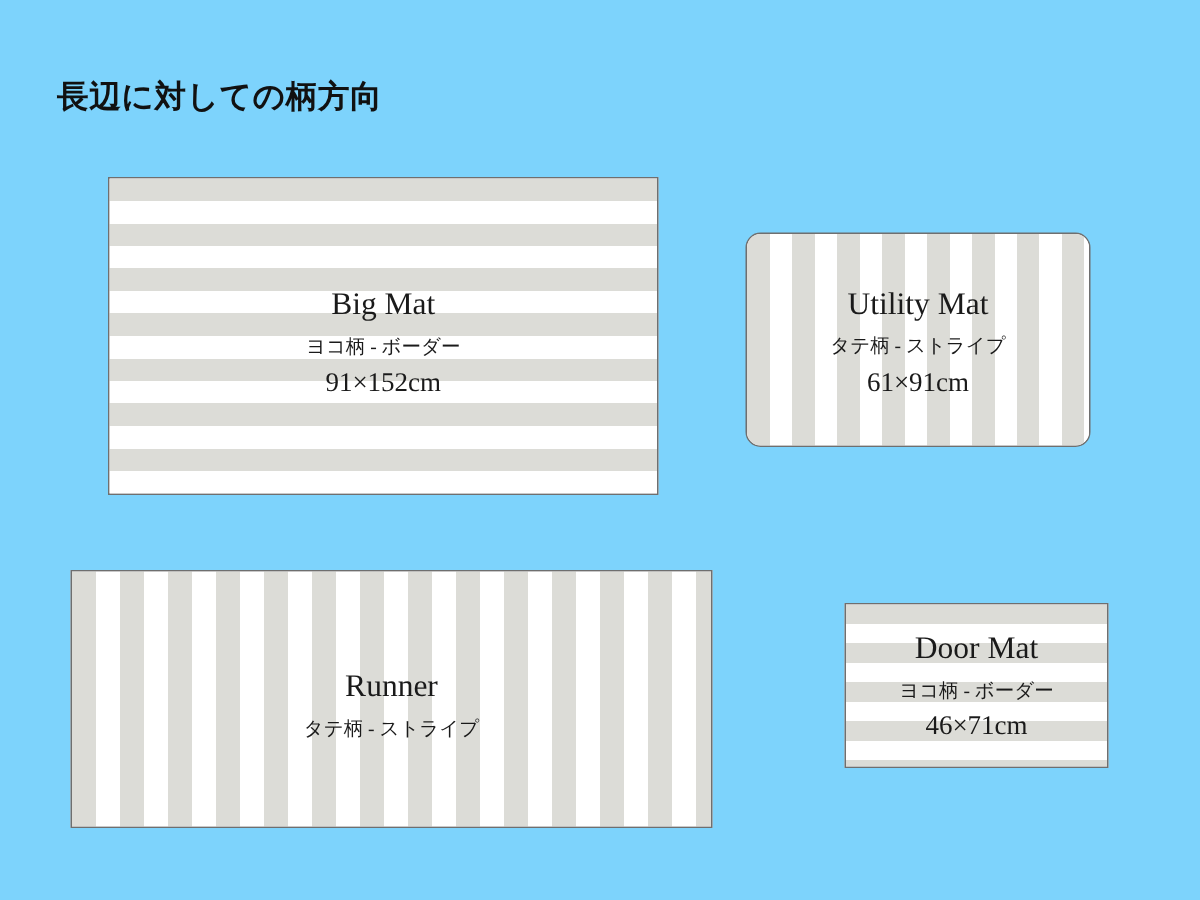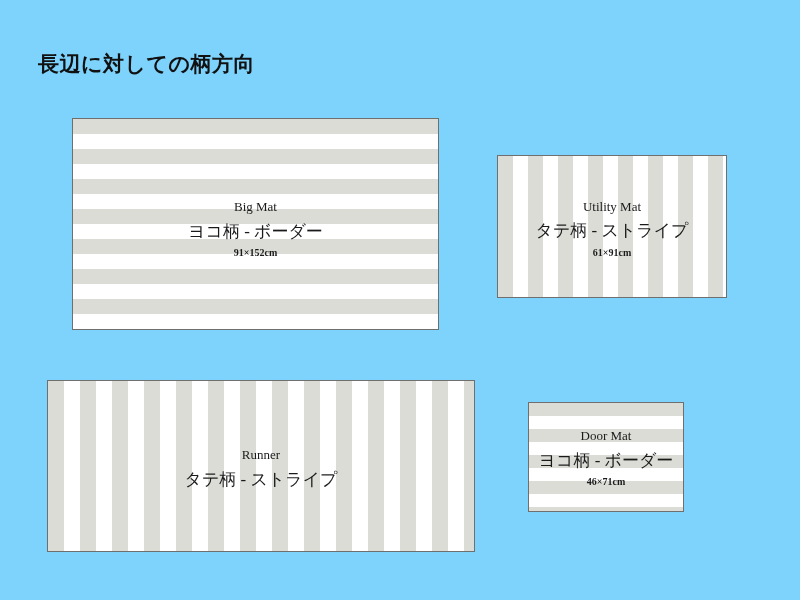--- a/index.html
+++ b/index.html
@@ -42,46 +42,45 @@
   .labels {
     position: absolute;
     left: 0;
     right: 0;
     top: 50%;
     transform: translateY(-50%);
     text-align: center;
     line-height: 1.5;
   }
   .mat-name {
-    font-size: 13px;
+    font-size: 21px;
     color: #1a1a1a;
     margin-bottom: 2px;
   }
   .mat-pattern {
-    font-size: 17px;
+    font-size: 13px;
     color: #1a1a1a;
     margin-bottom: 1px;
   }
   .mat-size {
-    font-size: 10px;
+    font-size: 18px;
     color: #1a1a1a;
-    font-weight: bold;
   }
   
   #mat-big {
     left: 72px; top: 118px; width: 367px; height: 212px;
   }
   #mat-utility {
-    left: 497px; top: 155px; width: 230px; height: 143px;
+    left: 497px; top: 155px; width: 230px; height: 143px; border-radius: 10px;
   }
   #mat-runner {
     left: 47px; top: 380px; width: 428px; height: 172px;
   }
   #mat-door {
-    left: 528px; top: 402px; width: 156px; height: 110px;
+    left: 563px; top: 402px; width: 176px; height: 110px;
   }
   #mat-big .labels { top: 52%; }
   #mat-utility .labels { top: 51%; }
   #mat-runner .labels { top: 52%; }
   #mat-door .labels { top: 50%; }
 </style>
 </head>
 <body>
 
 <div id="canvas">

